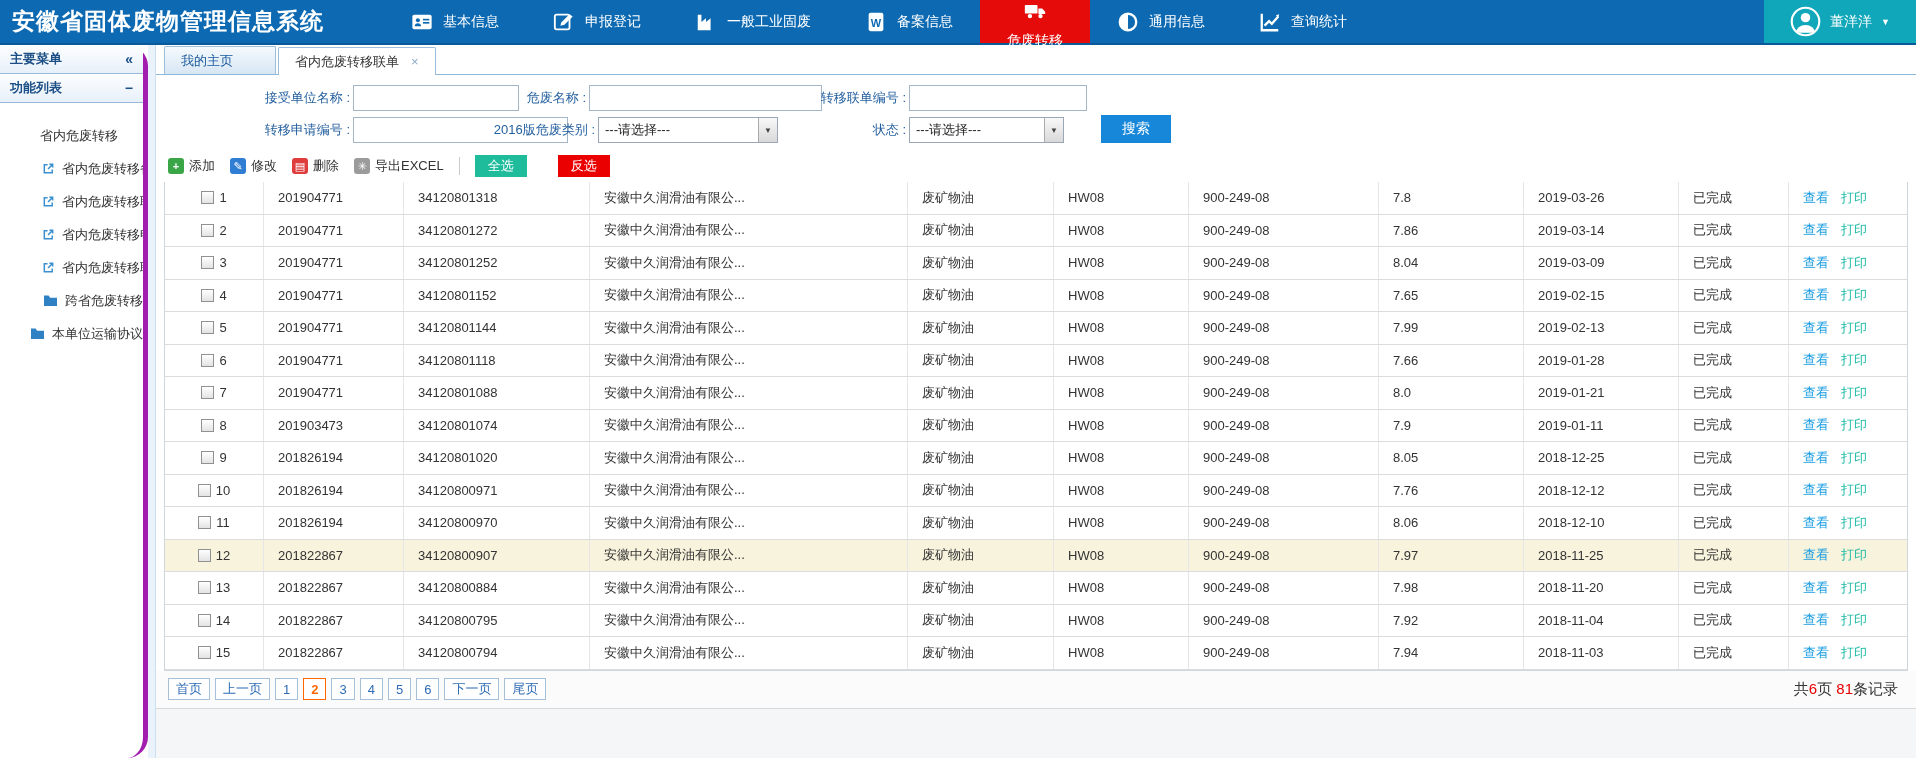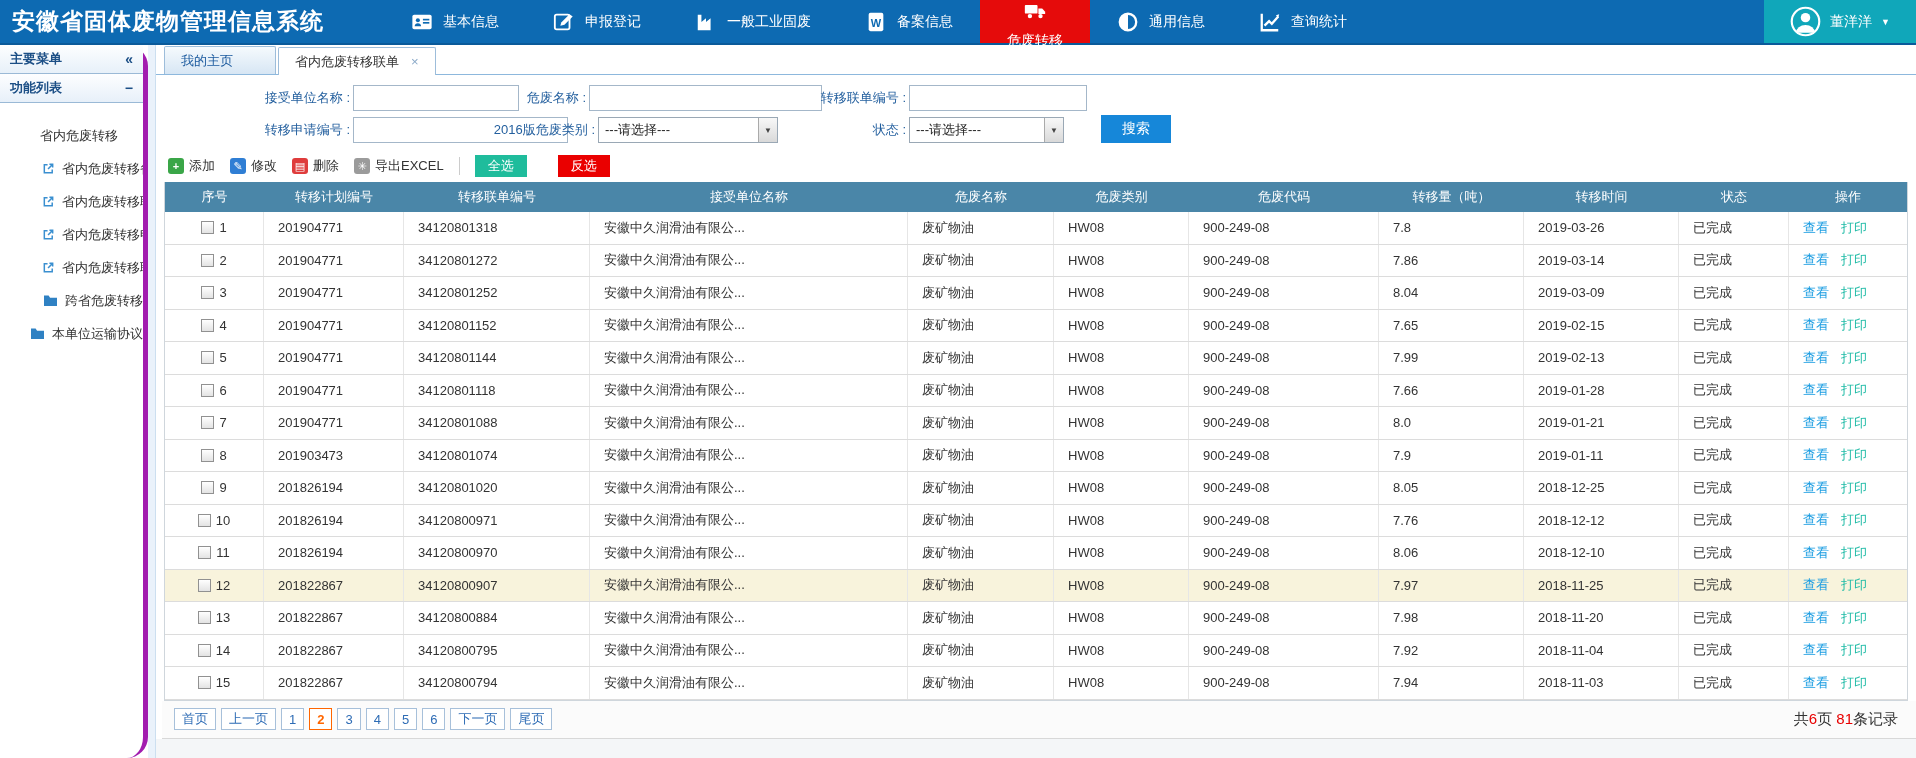--- a/index.html
+++ b/index.html
@@ -93,21 +93,21 @@
     color:#333; border-right:1px solid #e6e6e6; white-space:nowrap; overflow:hidden; }
   .cell:last-child { border-right:none; }
   .cell-check { justify-content:center; padding-left:0; gap:5px; }
   .checkbox { width:13px; height:13px; border:1px solid #919191;
     background:linear-gradient(#fff,#e3e3e3); cursor:pointer; flex:none; }
   .link-view { color:#1b9de2; margin-right:12px; cursor:pointer; }
   .link-print { color:#1fbba6; cursor:pointer; }
 
   
   .pagination { height:38px; display:flex; align-items:center; padding:6px 12px; gap:15px;
-    background:#fbfbfb; border-bottom:1px solid #d8d8d8;margin-left:6px; }
+    background:#fbfbfb; border-bottom:1px solid #d8d8d8; }
   .pg-btn { height:22px; min-width:22px; padding:0 7px; border:1px solid #a7c0da;
     color:#2e6cb5; background:#fff; font-size:13px; display:flex; align-items:center;
     justify-content:center; cursor:pointer; }
   .pg-btn.current { border-color:#ff6600; color:#ff6600; font-weight:bold; }
   .pg-summary { margin-left:auto; font-size:15px; color:#333; padding-right:6px; }
   .red-num { color:#e80000; }
   .bottom-strip { flex:1; background:#f4f6f8; }
 </style>
 </head>
 <body>
@@ -322,33 +322,20 @@
       <div class="tool">
         <span class="tool-ico ico-exp">✳</span>
         <span>导出EXCEL</span>
       </div>
       <div class="tb-divider"></div>
       <button class="btn-sel btn-selall">全选</button>
       <button class="btn-sel btn-invert">反选</button>
     </div>
 
     <div class="grid-table">
-      <div class="t-row t-head">
-          <div>序号</div>
-          <div>转移计划编号</div>
-          <div>转移联单编号</div>
-          <div>接受单位名称</div>
-          <div>危废名称</div>
-          <div>危废类别</div>
-          <div>危废代码</div>
-          <div>转移量（吨）</div>
-          <div>转移时间</div>
-          <div>状态</div>
-          <div>操作</div>
-        </div>
       <div>
           <div class="t-row body-row">
             <div class="cell cell-check">
               <span class="checkbox"></span>
               <span>1</span>
             </div>
             <div class="cell">201904771</div>
             <div class="cell">34120801318</div>
             <div class="cell">安徽中久润滑油有限公...</div>
             <div class="cell">废矿物油</div>

